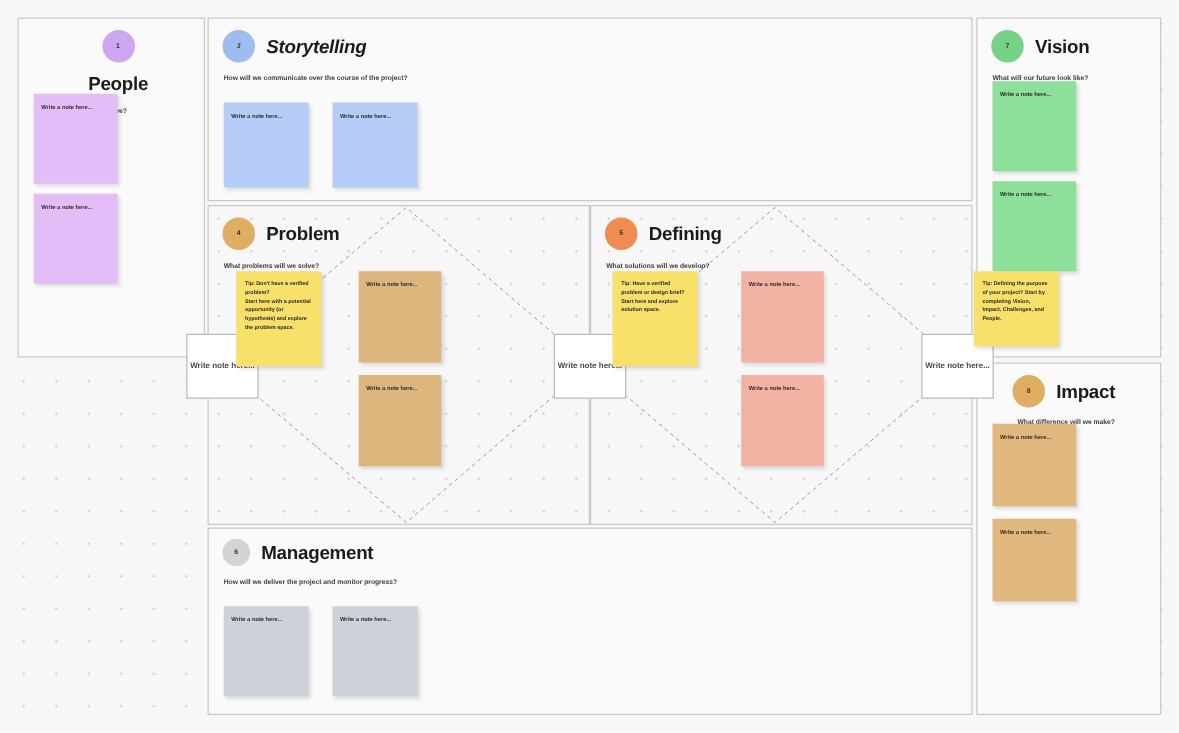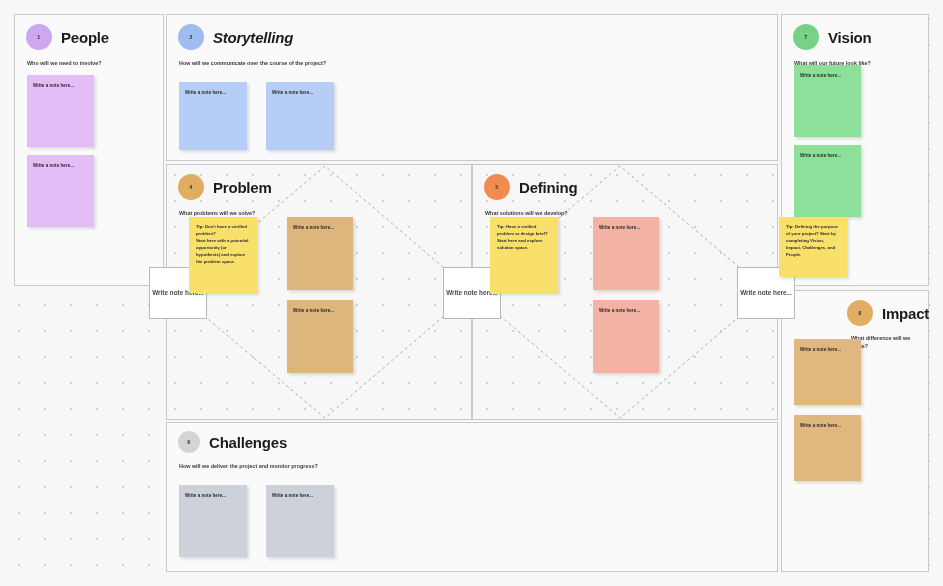--- a/index.html
+++ b/index.html
@@ -116,21 +116,21 @@
 <body>
 
 <div id="canvas">
 
   <svg class="diamond-layer" viewBox="0 0 943 586" xmlns="http://www.w3.org/2000/svg">
     <polygon points="176,292 325,166 472,292 325,418" fill="none" stroke="#9a9a9a" stroke-width="0.8" stroke-dasharray="3 3"></polygon>
     <polygon points="472,292 620,166 768,292 620,418" fill="none" stroke="#9a9a9a" stroke-width="0.8" stroke-dasharray="3 3"></polygon>
   </svg>
 
   <div class="panel" style="left:14px; top:14px; width:150px; height:272px;">
-    <div class="panel-head" style="padding:9px 0 0 11px;">
+    <div class="panel-head" style="padding:9px 0 0 11px;flex-direction:column;">
       <div class="badge" style="background:#cda8f0;">
           <span>1</span>
         </div>
       <div class="panel-title">People</div>
     </div>
     <div class="panel-sub" style="padding:9px 0 0 12px; width:130px;">Who will we need to involve?</div>
 
     <div class="note" style="left:12px; top:60px; width:67px; height:72px; background:#e3bdf7;">
       <span class="note-text">Write a note here...</span>
     </div>
@@ -196,21 +196,21 @@
     <div class="note" style="left:120px; top:135px; width:66px; height:73px; background:#f3b3a4; z-index:5;">
       <span class="note-text">Write a note here...</span>
     </div>
   </div>
 
   <div class="panel" style="left:166px; top:422px; width:612px; height:150px;">
     <div class="panel-head" style="padding:8px 0 0 11px;">
       <div class="badge sm" style="background:#d4d4d4;">
           <span>6</span>
         </div>
-      <div class="panel-title">Challenges</div>
+      <div class="panel-title">Management</div>
     </div>
     <div class="panel-sub" style="padding:9px 0 0 12px;">How will we deliver the project and monitor progress?</div>
 
     <div class="note" style="left:12px; top:62px; width:68px; height:72px; background:#ccd1da;">
       <span class="note-text">Write a note here...</span>
     </div>
     <div class="note" style="left:99px; top:62px; width:68px; height:72px; background:#ccd1da;">
       <span class="note-text">Write a note here...</span>
     </div>
   </div>
@@ -228,21 +228,21 @@
       <span class="note-text">Write a note here...</span>
     </div>
     <div class="note" style="left:12px; top:130px; width:67px; height:72px; background:#8ce09a;">
       <span class="note-text">Write a note here...</span>
     </div>
     <div class="note tip" style="left:-3px; top:202px; width:68px; height:60px; background:#f8e06a; z-index:8;">
       <span class="note-text">Tip: Defining the purpose of your project? Start by completing Vision, Impact, Challenges, and People.</span>
     </div>
   </div>
 
-  <div class="panel" style="left:781px; top:290px; width:148px; height:282px;padding-left:37px;">
+  <div class="panel" style="left:781px; top:290px; width:148px; height:282px;">
     <div class="panel-head indented" style="padding-top:9px;">
       <div class="badge" style="background:#dfae62;">
           <span>8</span>
         </div>
       <div class="panel-title">Impact</div>
     </div>
     <div class="panel-sub" style="padding:8px 0 0 32px;">What difference will we make?</div>
 
     <div class="note" style="left:12px; top:48px; width:67px; height:66px; background:#e0b87e;">
       <span class="note-text">Write a note here...</span>

